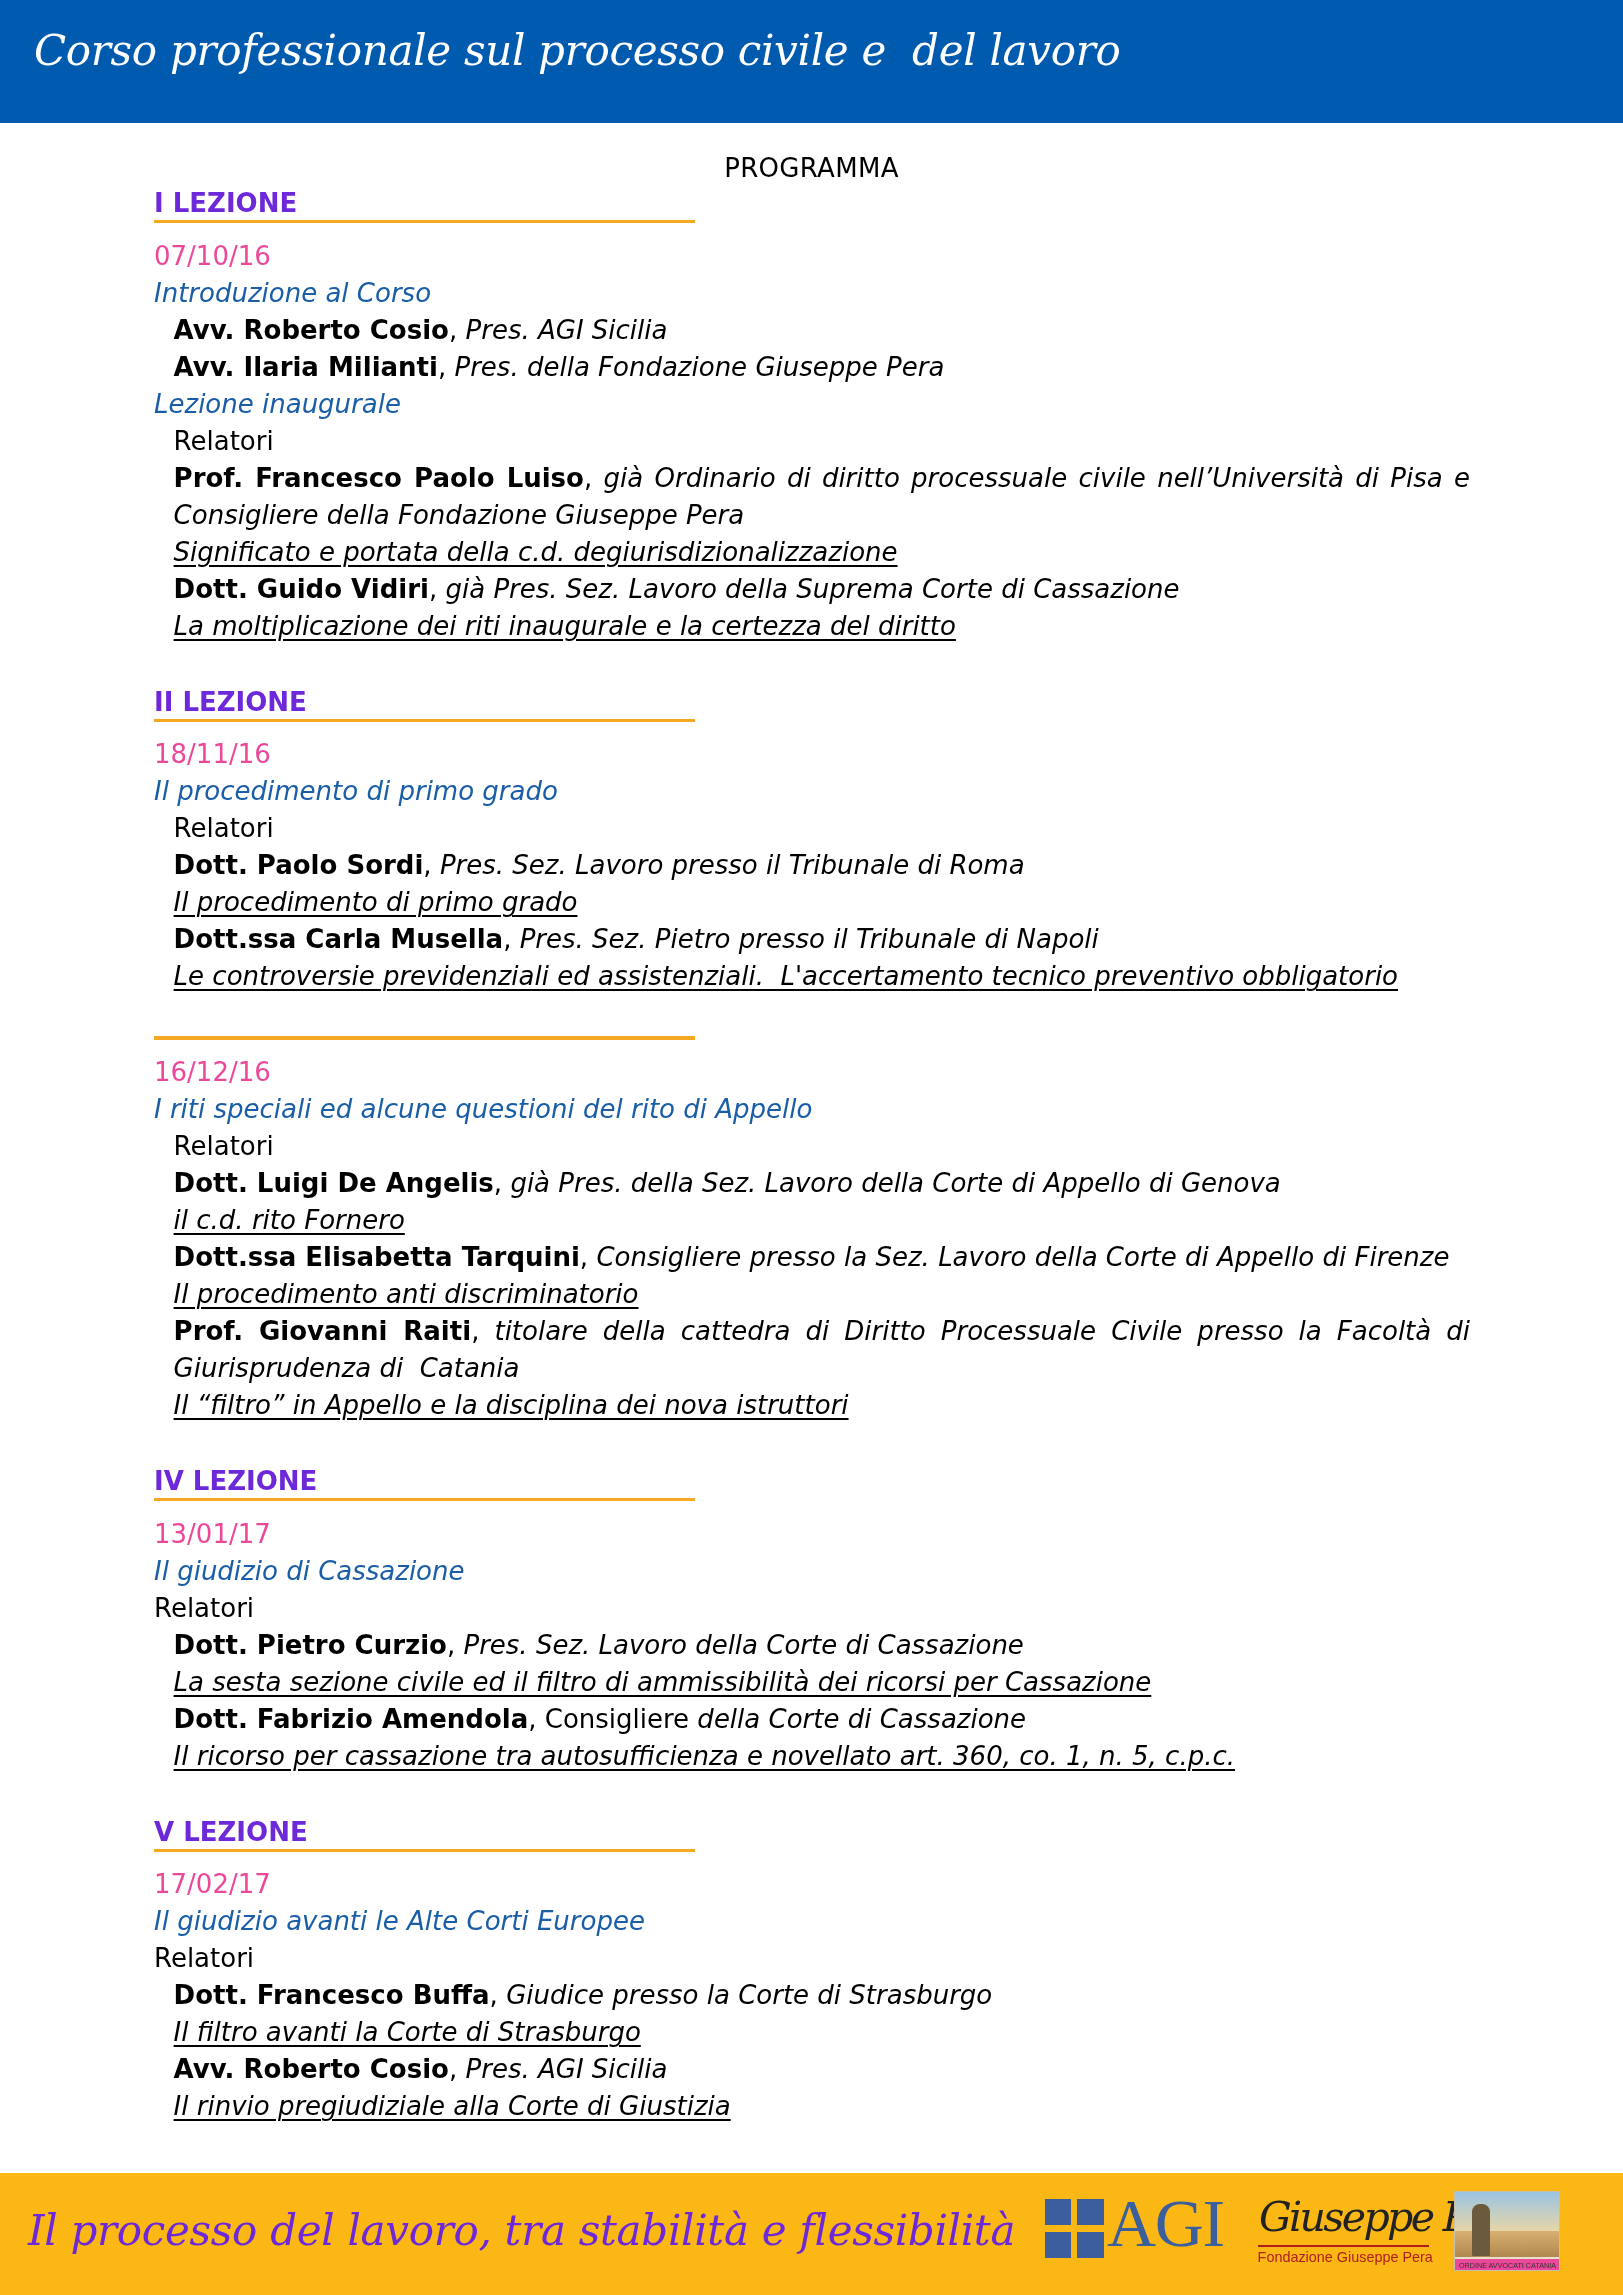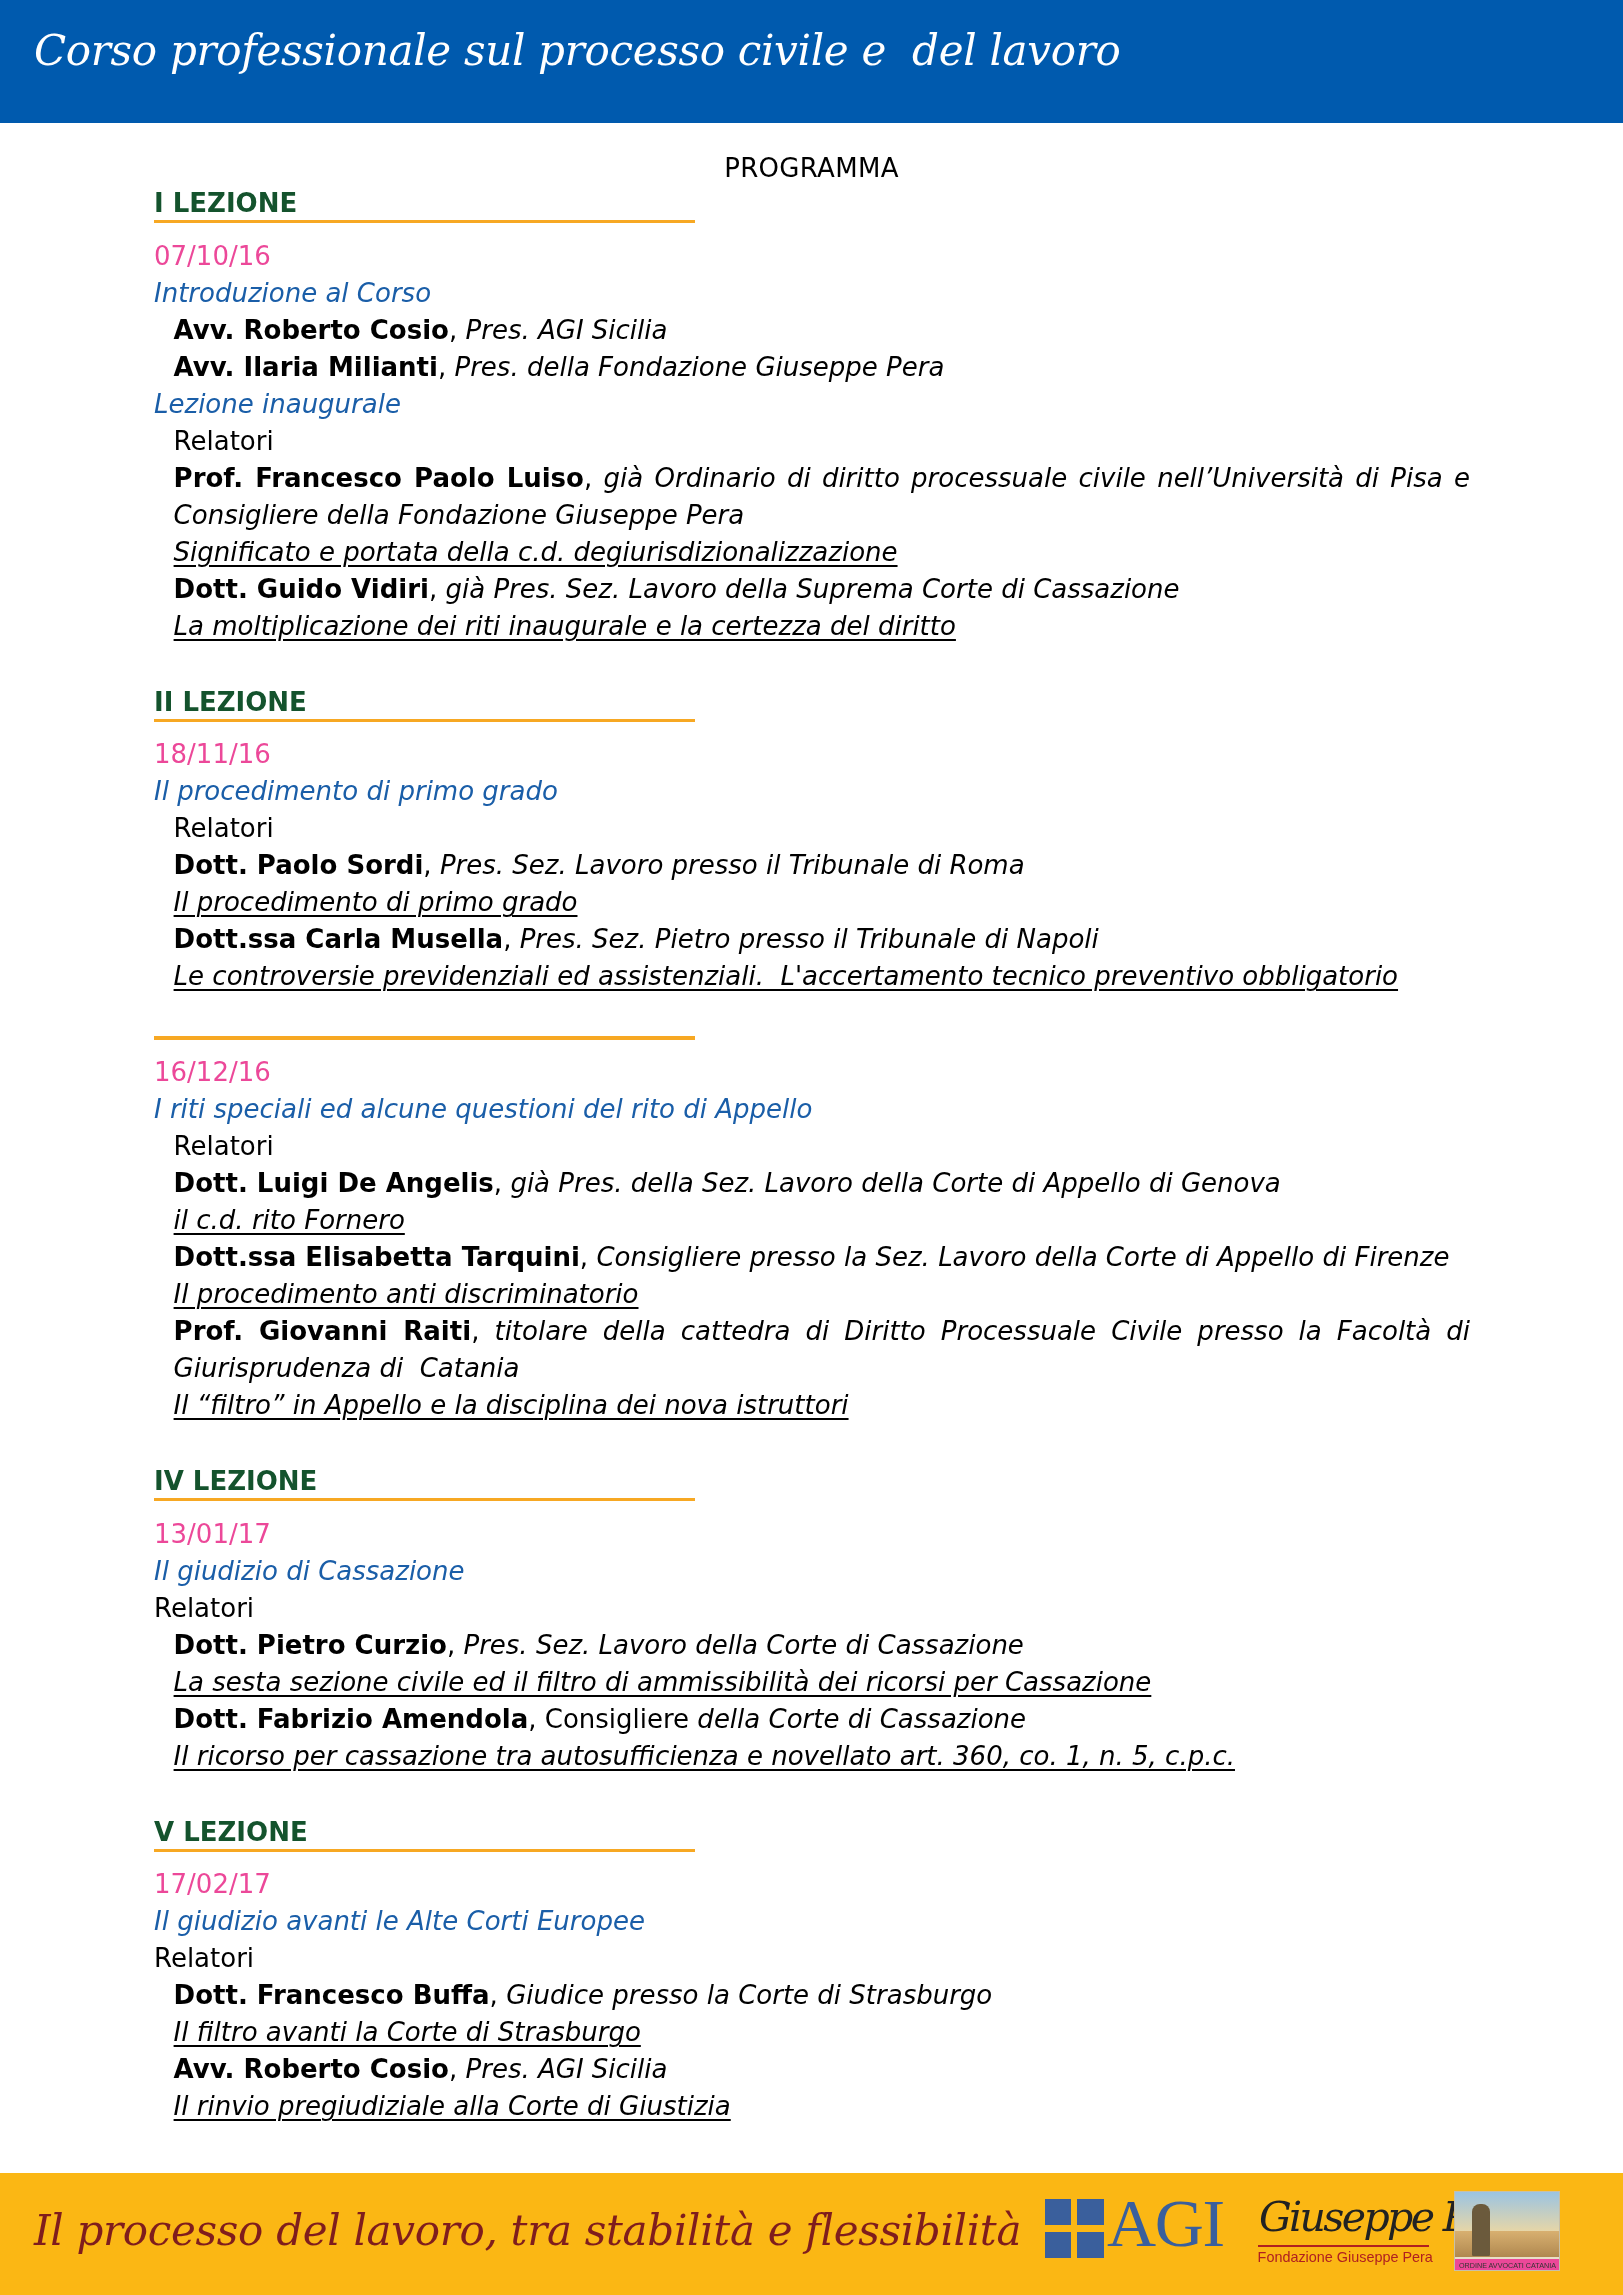--- a/index.html
+++ b/index.html
@@ -23,21 +23,21 @@
   }
   .programma span { display: inline-block; margin-left: 0; }
 
   .content {
     position: absolute; left: 154px; top: 187px; width: 1316px;
     font-size: 26px; line-height: 37px;
   }
 
   .lesson { margin-bottom: 0; }
   .lesson-head {
-    color: #14532d; font-weight: bold; font-size: 26px; line-height: 33px;
+    color: #6d28d9; font-weight: bold; font-size: 26px; line-height: 33px;
     height: 33px;
   }
   .lesson-rule {
     width: 541px; height: 3.3px; background: #f7a823; margin-top: 0; margin-bottom: 14.4px;
   }
   .lesson-date { color: #ec4899; height: 37px; line-height: 37px; }
   .lesson-topic { color: #1a5ea8; font-style: italic; height: 37px; line-height: 37px; }
   .line { height: 37px; line-height: 37px; white-space: nowrap; }
   .indent { padding-left: 19.6px; }
   .wrap { white-space: normal; height: auto; text-align: justify; }
@@ -45,23 +45,23 @@
   .role { font-style: italic; }
   .role-plain { font-style: normal; }
   .talk { font-style: italic; text-decoration: underline; text-underline-offset: 3.9px; text-decoration-thickness: 2px; }
   .gap { height: 41px; }
 
   .footer {
     position: absolute; left: 0; top: 2173px; width: 1623px; height: 122px;
     background: #fbb714;
   }
   .footer-title {
-    position: absolute; left: 34px; top: 33px;
+    position: absolute; left: 28px; top: 33px;
     font-family: "DejaVu Serif", "Liberation Serif", serif;
-    font-style: italic; font-size: 42px; color: #7f1d1d; white-space: nowrap; letter-spacing: -0.3px;
+    font-style: italic; font-size: 42px; color: #6d28d9; white-space: nowrap; letter-spacing: -0.3px;
   }
 
   .logo-agi { position: absolute; left: 1042px; top: 18.3px; width: 190px; height: 79px; }
   .agi-mark { position: absolute; left: 2.6px; top: 7.9px; width: 59px; height: 59px; background: #3a5f9c; }
   .agi-mark .h { position: absolute; left: 0; top: 26px; width: 59px; height: 6.5px; background: #fbb714; }
   .agi-mark .v { position: absolute; left: 26px; top: 0; width: 6.5px; height: 59px; background: #fbb714; }
   .agi-text {
     position: absolute; left: 65px; top: -3.9px;
     font-family: "Liberation Serif", serif; font-size: 68px; color: #3a5f9c; letter-spacing: -1.3px; line-height: 72px;
   }

